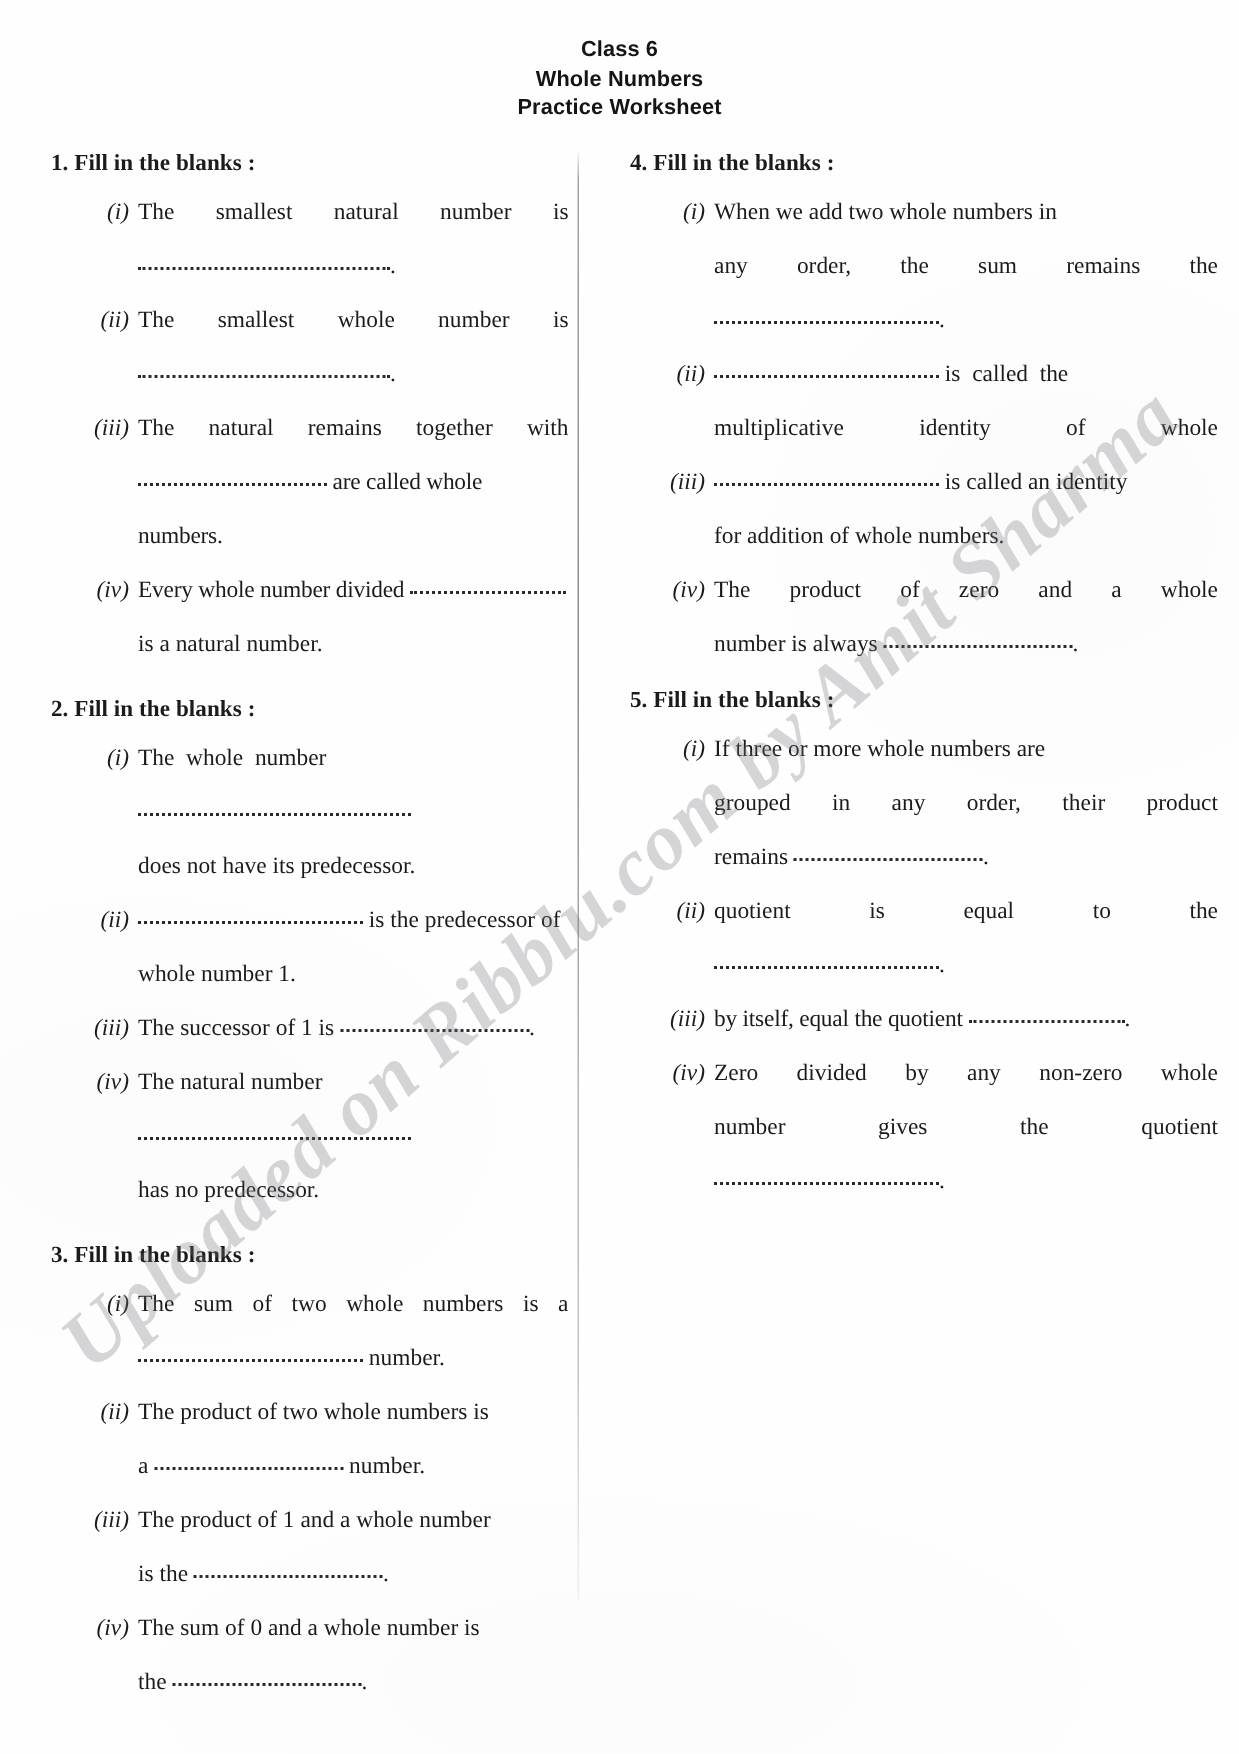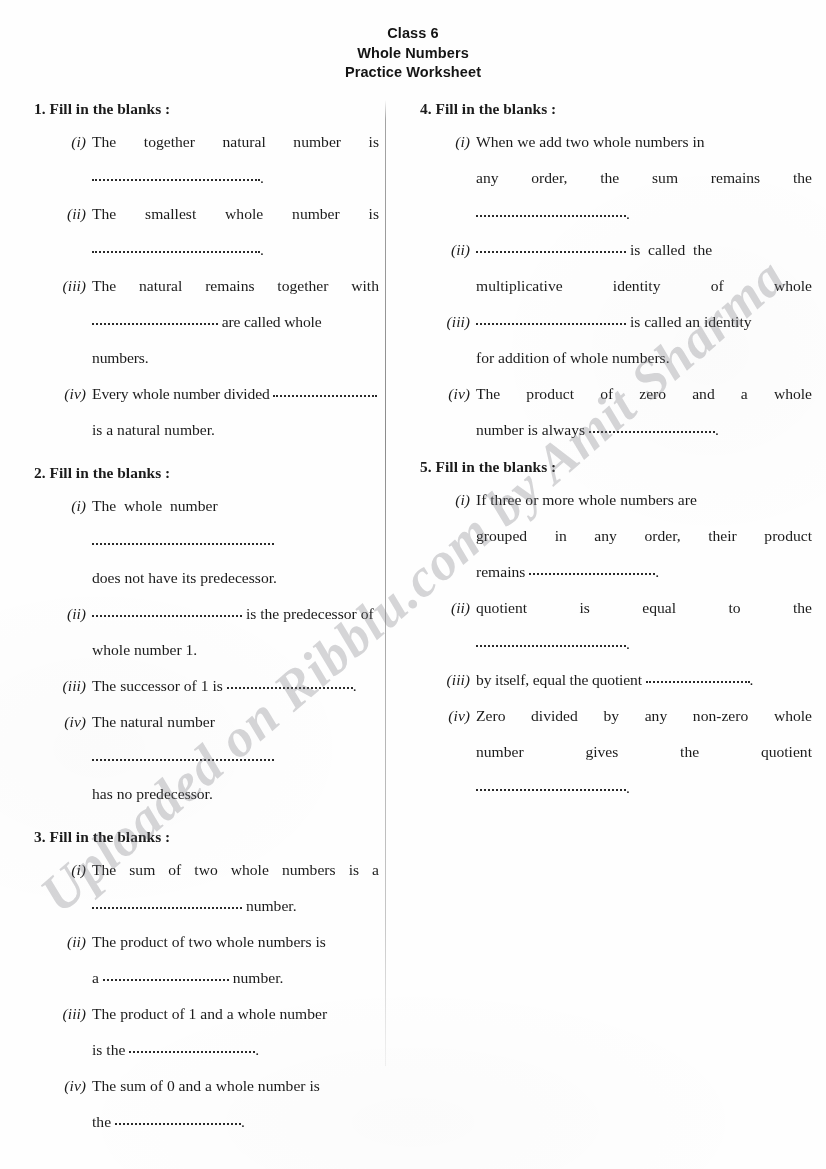--- a/index.html
+++ b/index.html
@@ -183,21 +183,21 @@
   <div class="columns">
 
     <div class="col col-left">
 
       <div class="qblock">
         <div class="qhead">1. Fill in the blanks :</div>
 
         <div class="item">
           <div class="item-num">(i)</div>
           <div class="item-body">
-            <div class="ln just">The  together  natural  number  is</div>
+            <div class="ln just">The  smallest  natural  number  is</div>
             <div class="ln"><span class="blank b-xl"></span><span>.</span></div>
           </div>
         </div>
 
         <div class="item">
           <div class="item-num">(ii)</div>
           <div class="item-body">
             <div class="ln just">The  smallest  whole  number  is</div>
             <div class="ln"><span class="blank b-xl"></span><span>.</span></div>
           </div>

